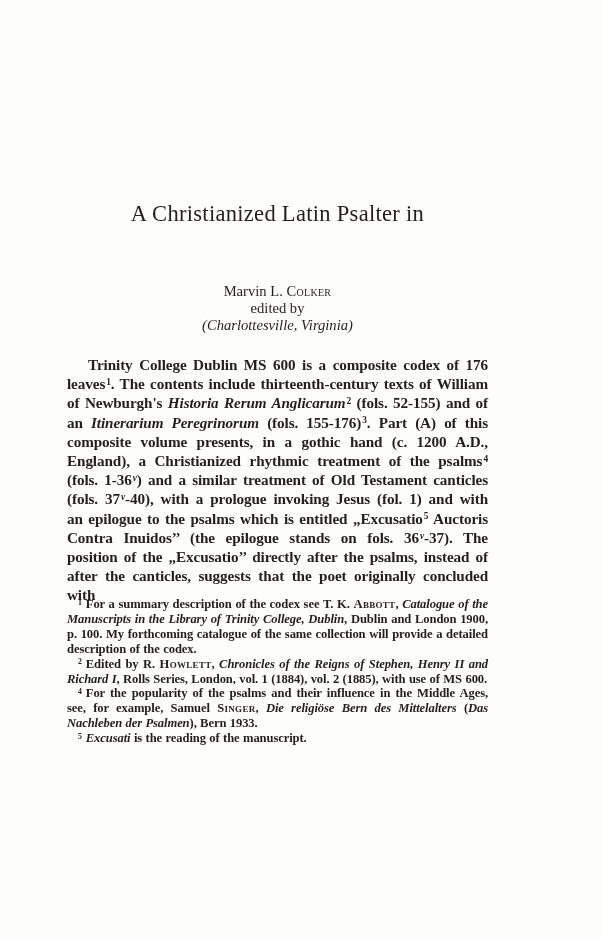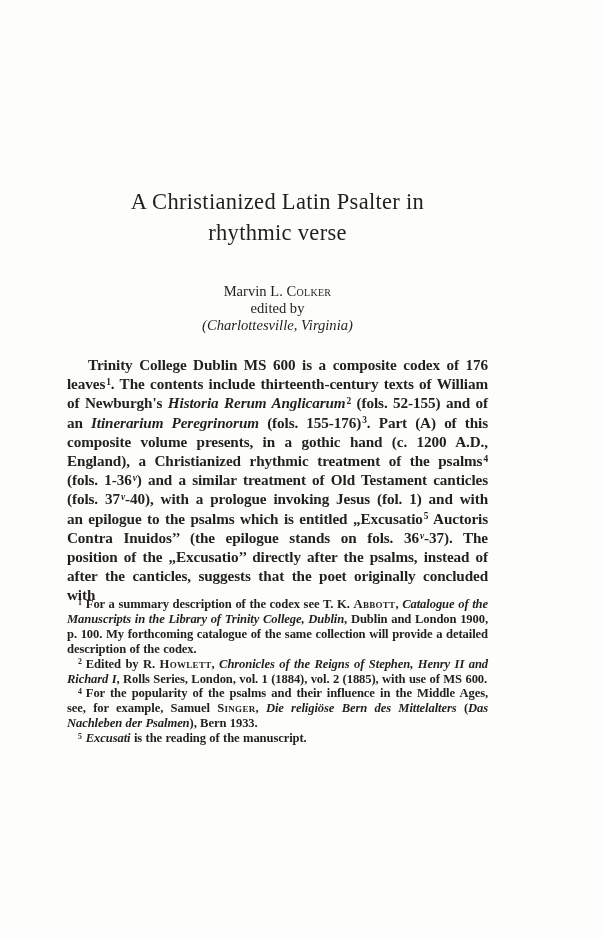--- a/index.html
+++ b/index.html
@@ -13,21 +13,21 @@
     font-family:"Liberation Serif","DejaVu Serif",serif;
     overflow:hidden;
   }
   .content { position:absolute; left:67px; top:0; width:421px; }
 
   .title {
     position:absolute; top:186px; left:0; width:100%;
     text-align:center; font-weight:normal;
     font-size:22.5px; line-height:31px; letter-spacing:0.3px;
   }
-  .title-line { display:block; }
+  .title-line { display:block;margin-top:12px; }
 
   .byline {
     position:absolute; top:283px; left:0; width:100%;
     text-align:center; font-size:14.6px; line-height:17.2px;
   }
 
   .body-par {
     position:absolute; top:355px; left:0; width:100%;
     font-size:15.2px; line-height:19.2px;
     text-align:justify; text-justify:inter-word;
@@ -49,21 +49,20 @@
   .sc { font-variant:small-caps; letter-spacing:0.3px; }
 </style>
 </head>
 <body>
 
 <div class="sheet">
   <main class="content">
 
     <h1 class="title">
       <span class="title-line">A Christianized Latin Psalter in</span>
-      <span class="title-line">rhythmic verse</span>
     </h1>
 
     <div class="byline">
       <div class="byline-line"><span>Marvin L. </span><span class="sc">Colker</span></div>
       <div class="byline-line">edited by</div>
       <div class="byline-line"><span class="it">(Charlottesville, Virginia)</span></div>
     </div>
 
     <p class="body-par"><span>Trinity College Dublin MS 600 is a composite codex of 176 leaves</span><sup>1</sup><span>. The contents include thirteenth-century texts of William of Newburgh's </span><span class="it">Historia Rerum Anglicarum</span><sup>2</sup><span> (fols. 52-155) and of an </span><span class="it">Itinerarium Peregrinorum</span><span> (fols. 155-176)</span><sup>3</sup><span>. Part (A) of this composite volume presents, in a gothic hand (c. 1200 A.D., England), a Christianized rhythmic treatment of the psalms</span><sup>4</sup><span> (fols. 1-36</span><sup class="it">v</sup><span>) and a similar treatment of Old Testament canticles (fols. 37</span><sup class="it">v</sup><span>-40), with a prologue invoking Jesus (fol. 1) and with an epilogue to the psalms which is entitled „Excusatio</span><sup>5</sup><span> Auctoris Contra Inuidos’’ (the epilogue stands on fols. 36</span><sup class="it">v</sup><span>-37). The position of the „Excusatio’’ directly after the psalms, instead of after the canticles, suggests that the poet originally concluded with</span></p>
 

